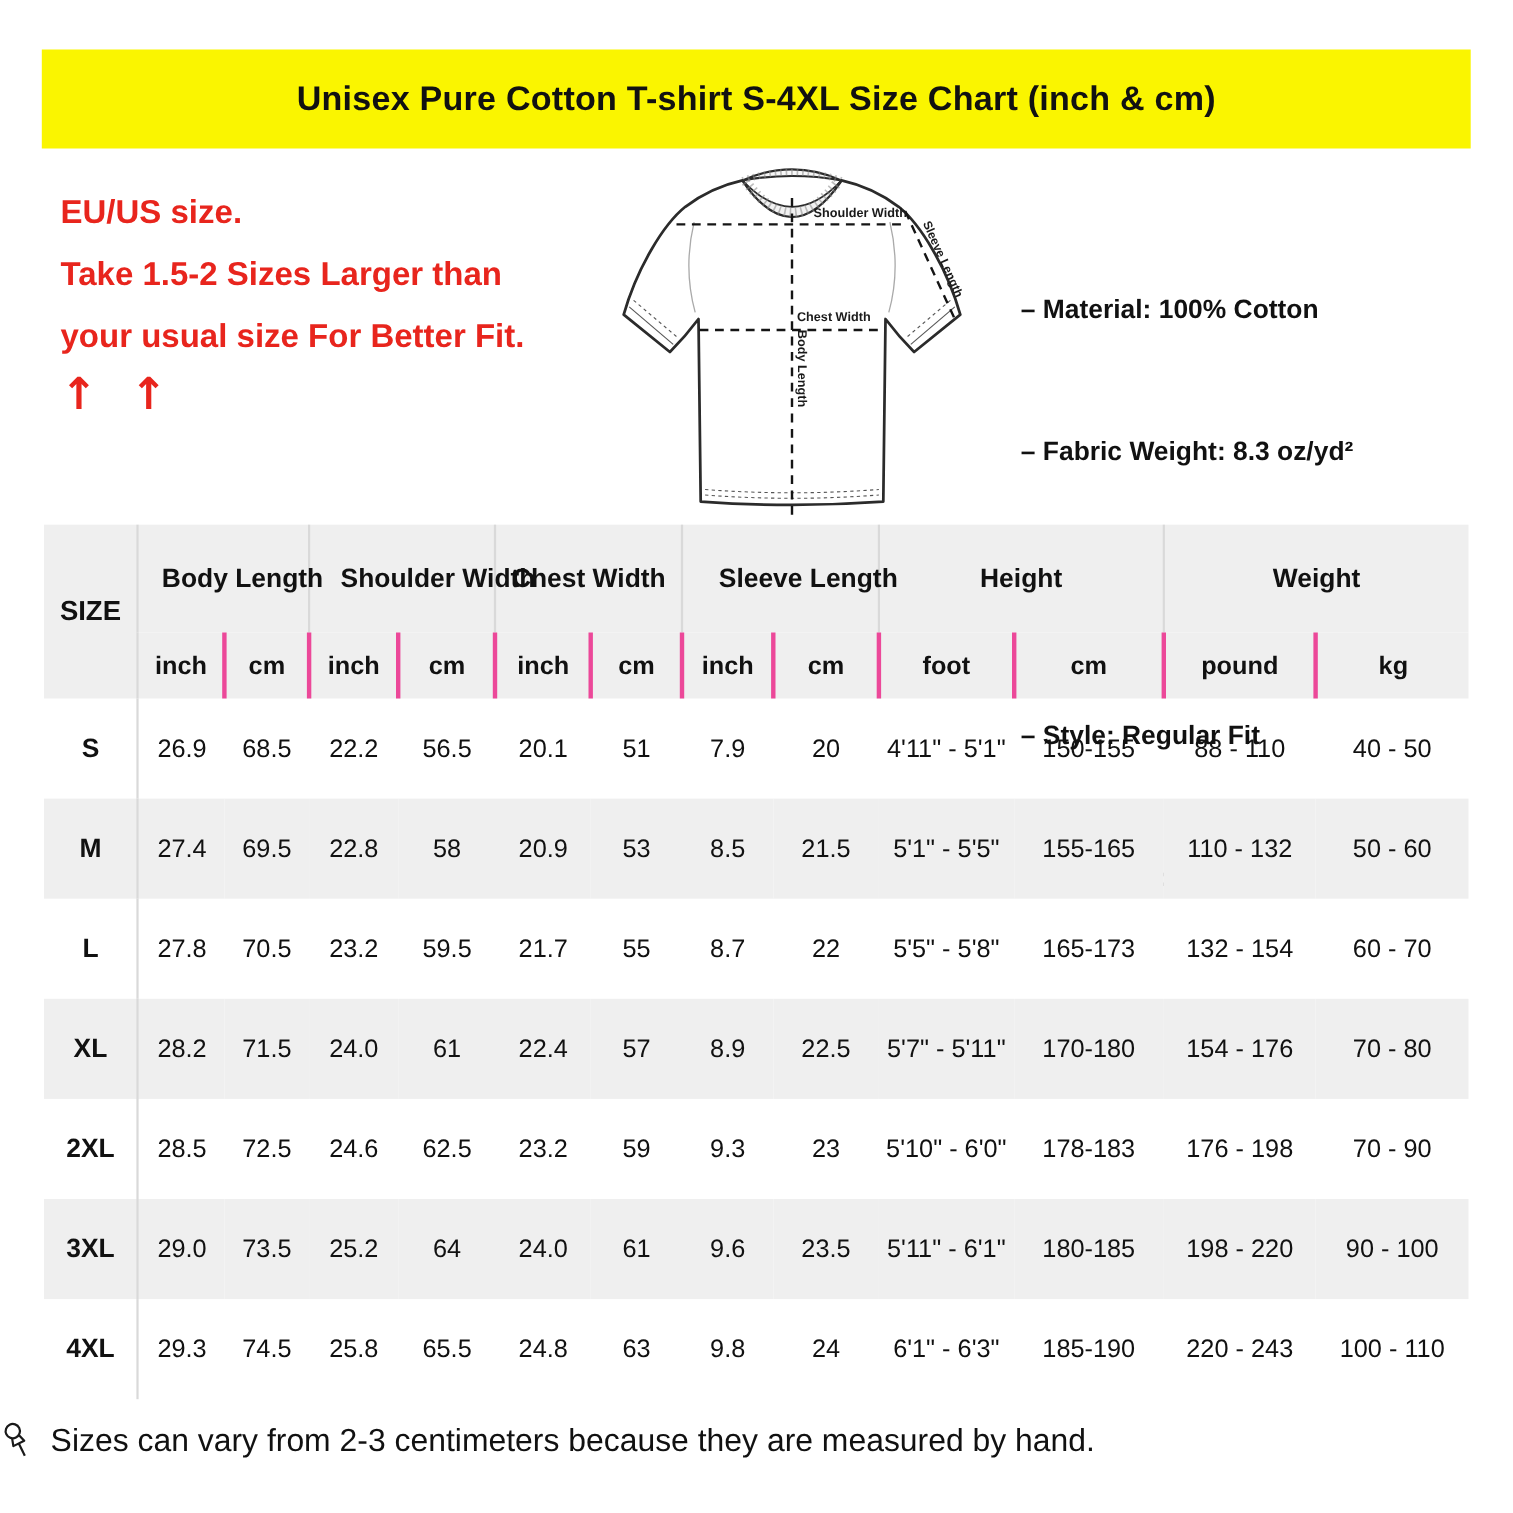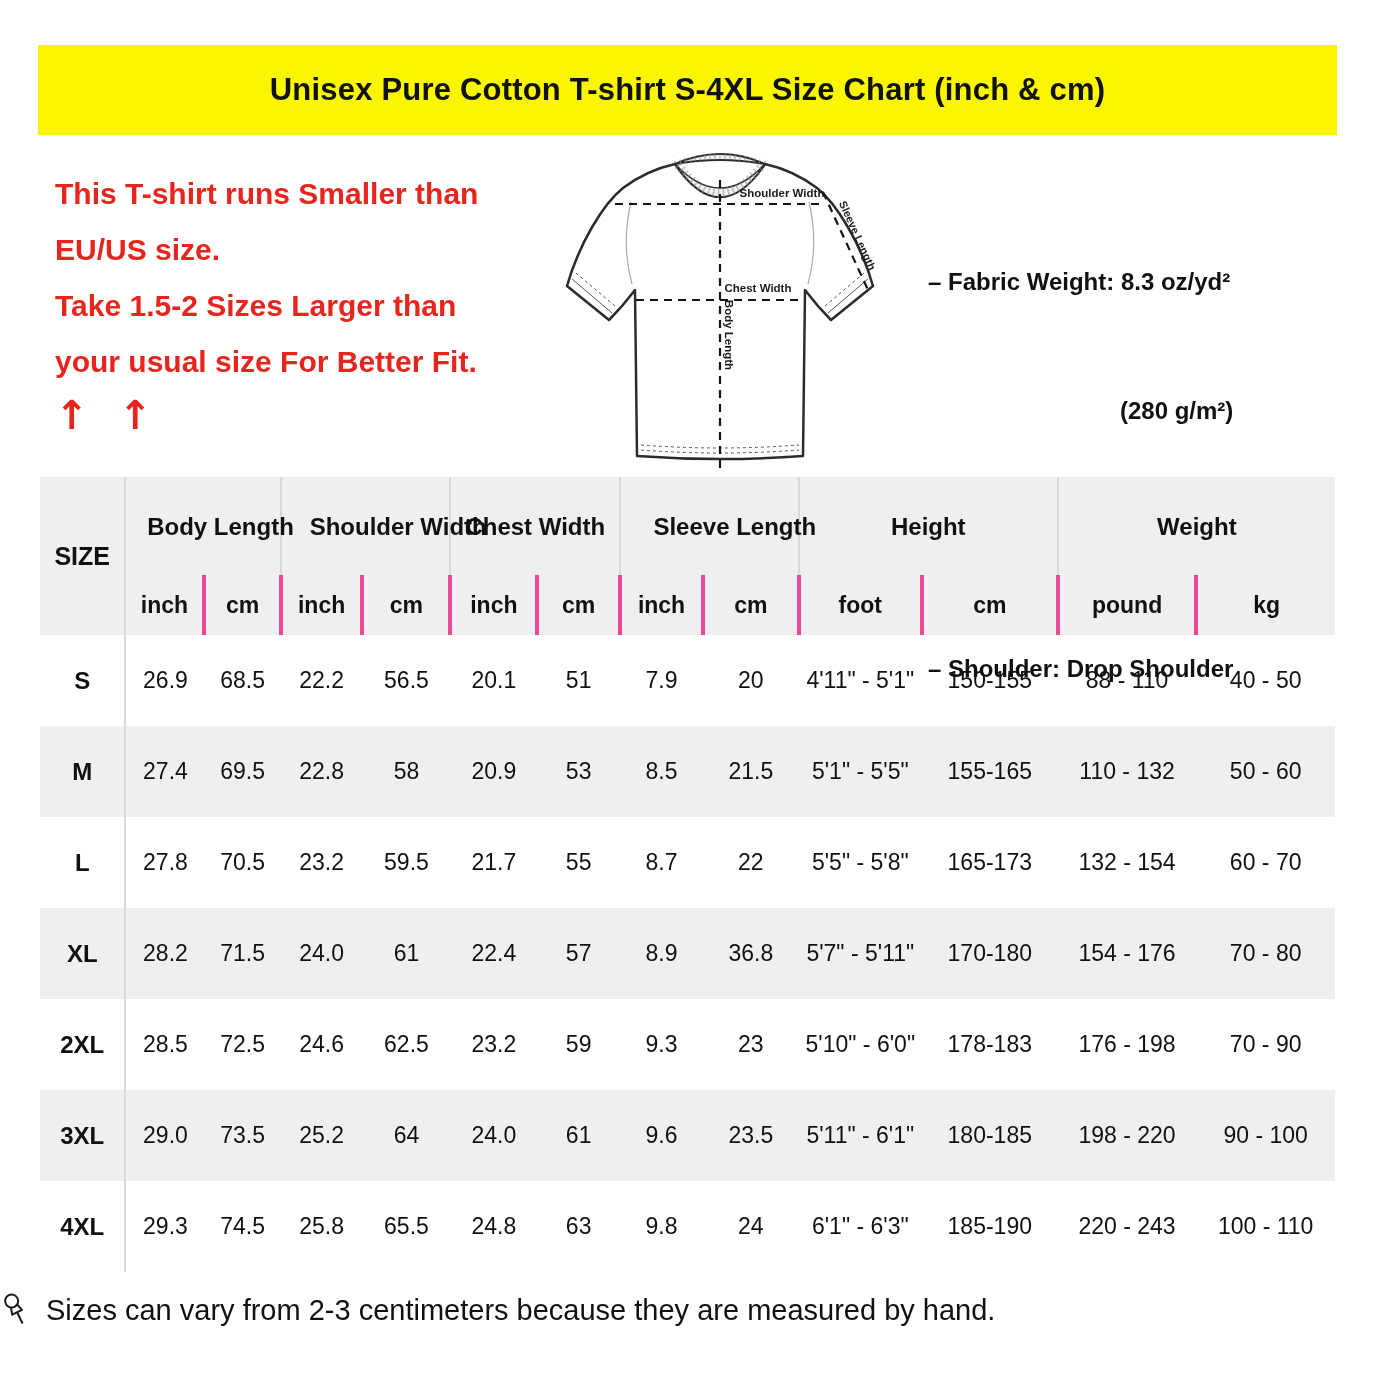--- a/index.html
+++ b/index.html
@@ -63,21 +63,20 @@
   }
 </style>
 </head>
 <body>
 
 <div class="banner">
   <span>Unisex Pure Cotton T-shirt S-4XL Size Chart (inch &amp; cm)</span>
 </div>
 
 <div class="notice">
-  <div>This T-shirt runs Smaller than</div>
   <div>EU/US size.</div>
   <div>Take 1.5-2 Sizes Larger than</div>
   <div>your usual size For Better Fit.</div>
   <div class="arrows">↑ ↑</div>
 </div>
 
 <svg class="tshirt" width="360" height="340" viewBox="0 0 360 340">
 
   <path d="M130,24 Q175,4 220,24 Q175,16 130,24 Z" fill="#f7f7f7" stroke="#2b2b2b" stroke-width="2"></path>
   <path d="M130,24 Q175,9 220,24" fill="none" stroke="#888" stroke-width="6" stroke-dasharray="1.5 3.5" opacity="0.55"></path>
@@ -116,20 +115,21 @@
   <path d="M175,40 L175,330" stroke="#151515" stroke-width="2.2" stroke-dasharray="8 6" fill="none"></path>
   <path d="M278,52 L323,150" stroke="#151515" stroke-width="2.2" stroke-dasharray="8 6" fill="none"></path>
 
   <text x="237" y="57" font-size="11.5" text-anchor="middle">Shoulder Width</text>
   <text x="213" y="152" font-size="11.5" text-anchor="middle">Chest Width</text>
   <text x="180" y="195" font-size="11.5" text-anchor="middle" transform="rotate(90 180 195)">Body Length</text>
   <text x="309" y="97" font-size="11" text-anchor="middle" transform="rotate(66 309 97)">Sleeve Length</text>
 </svg>
 
 <div class="specs">
+  <div>– Material: 100% Cotton</div>
   <div>– Fabric Weight: 8.3 oz/yd²</div>
   <div class="indent">(280 g/m²)</div>
   <div>– Style: Regular Fit</div>
   <div>– Shoulder: Drop Shoulder</div>
 </div>
 
 <table class="size-table">
   <colgroup>
     <col style="width:6.6%">
       <col style="width:6.1%">
@@ -218,21 +218,21 @@
       </tr>
       <tr>
         <td class="size-cell">XL</td>
         <td>28.2</td>
         <td>71.5</td>
         <td>24.0</td>
         <td>61</td>
         <td>22.4</td>
         <td>57</td>
         <td>8.9</td>
-        <td>36.8</td>
+        <td>22.5</td>
         <td>5'7" - 5'11"</td>
         <td>170-180</td>
         <td>154 - 176</td>
         <td>70 - 80</td>
       </tr>
       <tr>
         <td class="size-cell">2XL</td>
         <td>28.5</td>
         <td>72.5</td>
         <td>24.6</td>

